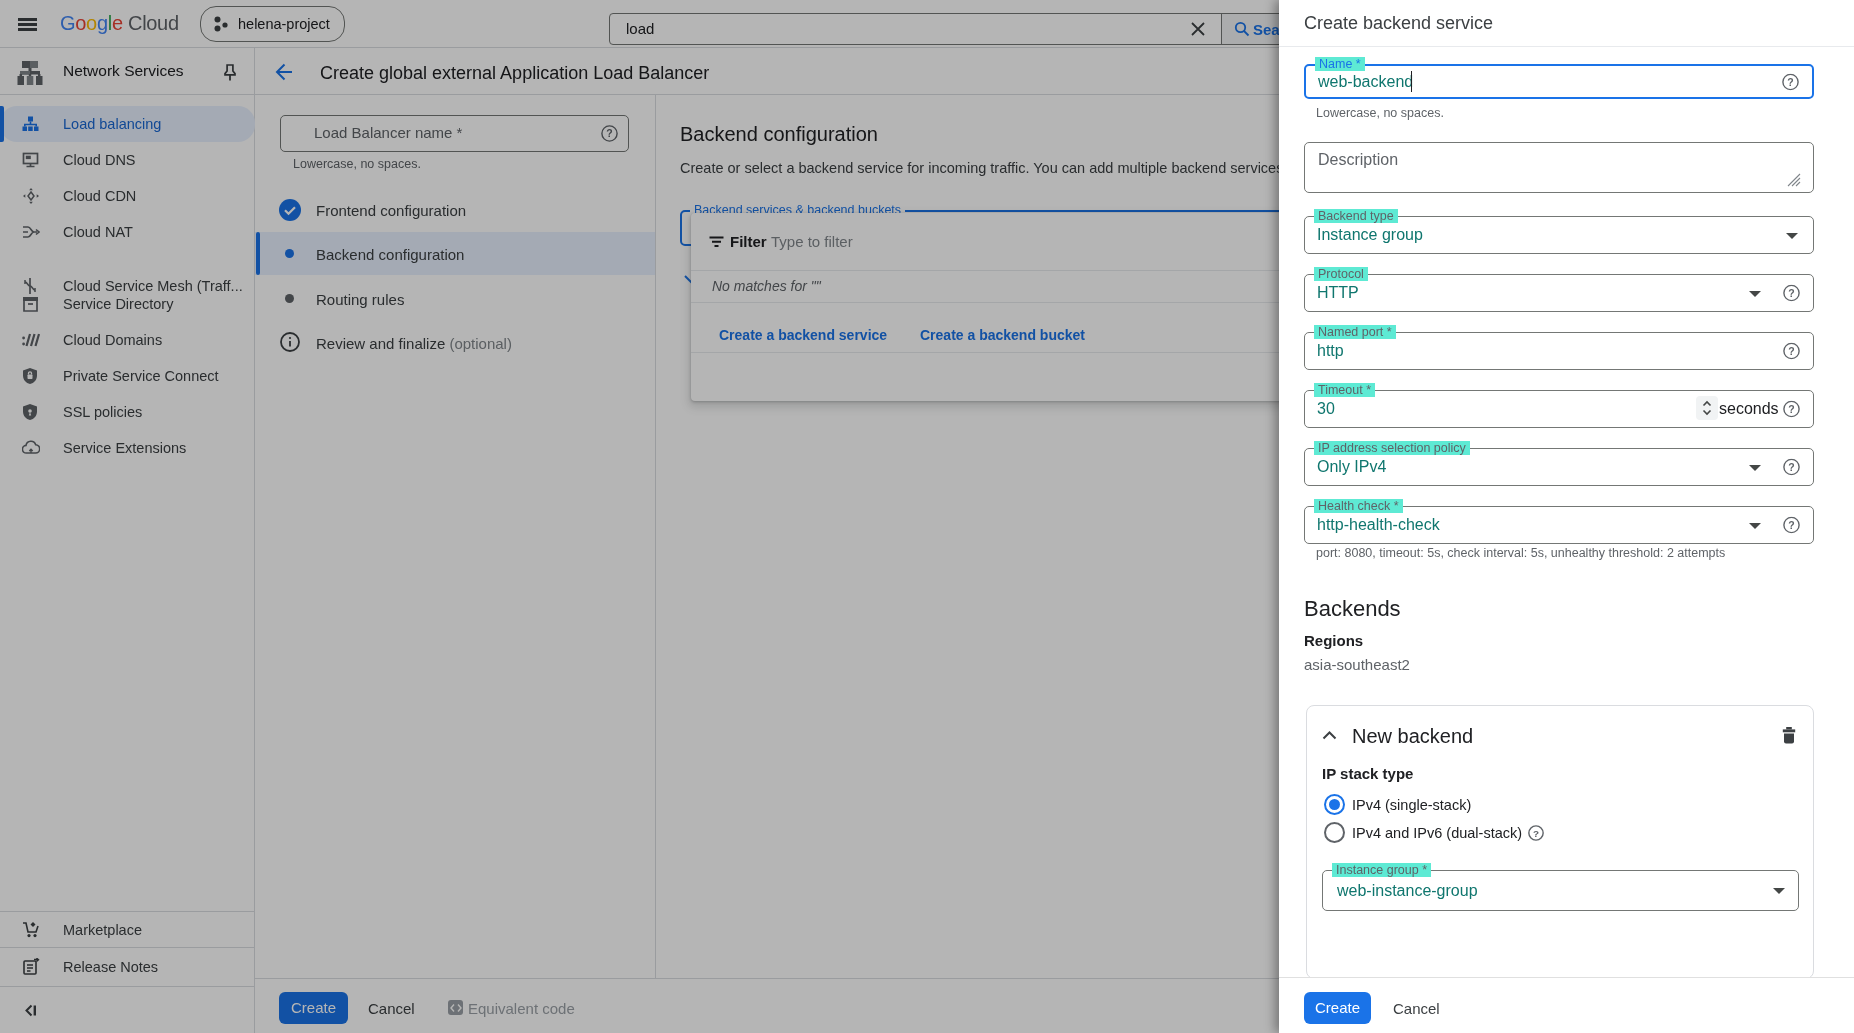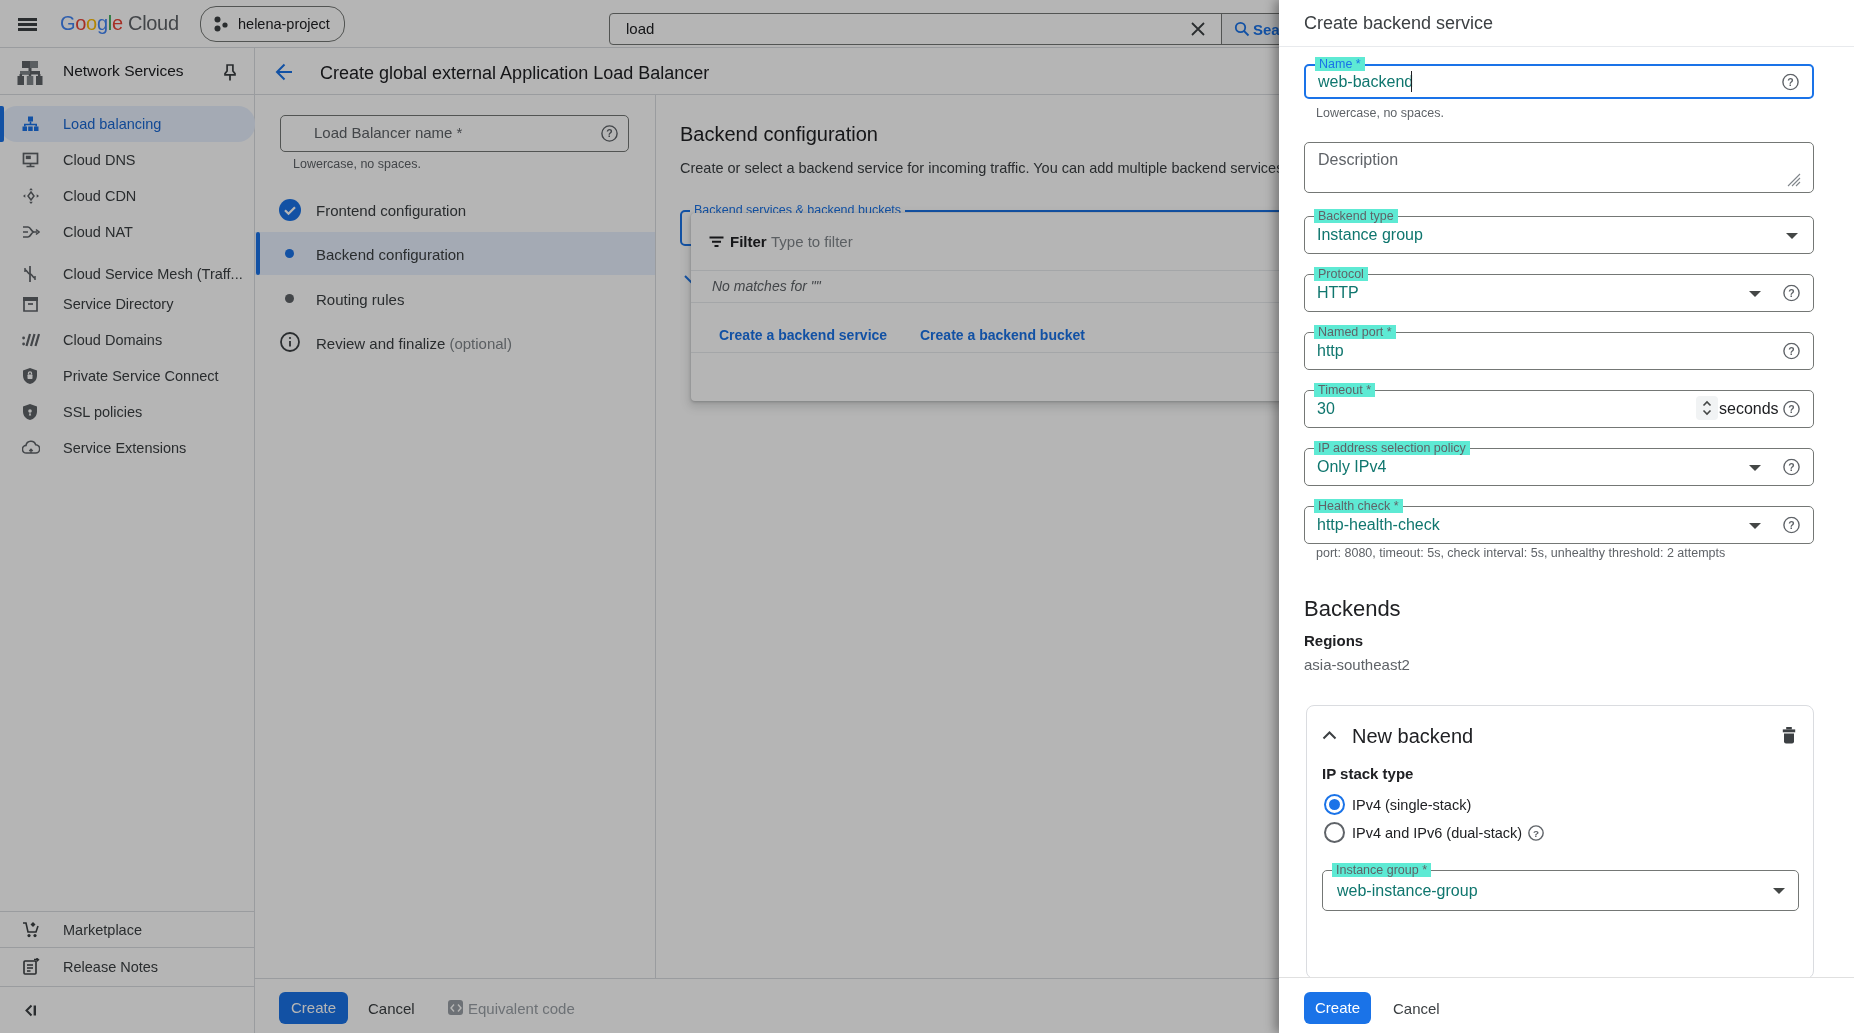--- a/index.html
+++ b/index.html
@@ -119,21 +119,21 @@
 
     <div class="navrow" style="top:166px;">
       <svg class="navico" width="18" height="16" viewBox="0 0 18 16">
         <path d="M1 3 H6 M1 8 H6 M1 13 H6" stroke="#5f6368" stroke-width="1.6"></path>
         <path d="M6 3 C9 3 9 8 12 8 M6 13 C9 13 9 8 12 8" stroke="#5f6368" stroke-width="1.6" fill="none"></path>
         <path d="M12 8 H15 M14 5.5 L17 8 L14 10.5" stroke="#5f6368" stroke-width="1.6" fill="none"></path>
       </svg>
       <span class="navtxt">Cloud NAT</span>
     </div>
 
-    <div class="navrow" style="top:208px;">
+    <div class="navrow" style="top:220px;">
       <svg class="navico" width="16" height="17" viewBox="0 0 16 17">
         <path d="M8 0.5 V16.5" stroke="#5f6368" stroke-width="1.7"></path>
         <path d="M3 4.5 C5.5 4.5 5.5 8.5 8 8.5 M13 12.5 C10.5 12.5 10.5 8.5 8 8.5" stroke="#5f6368" stroke-width="1.5" fill="none"></path>
         <path d="M3 2.5 V6.5 M13 10.5 V14.5" stroke="#5f6368" stroke-width="1.5"></path>
       </svg>
       <span class="navtxt" style="width:192px;overflow:hidden;">Cloud Service Mesh (Traff...</span>
     </div>
 
     <div class="navrow" style="top:238px;">
       <svg class="navico" width="17" height="16" viewBox="0 0 17 16">

